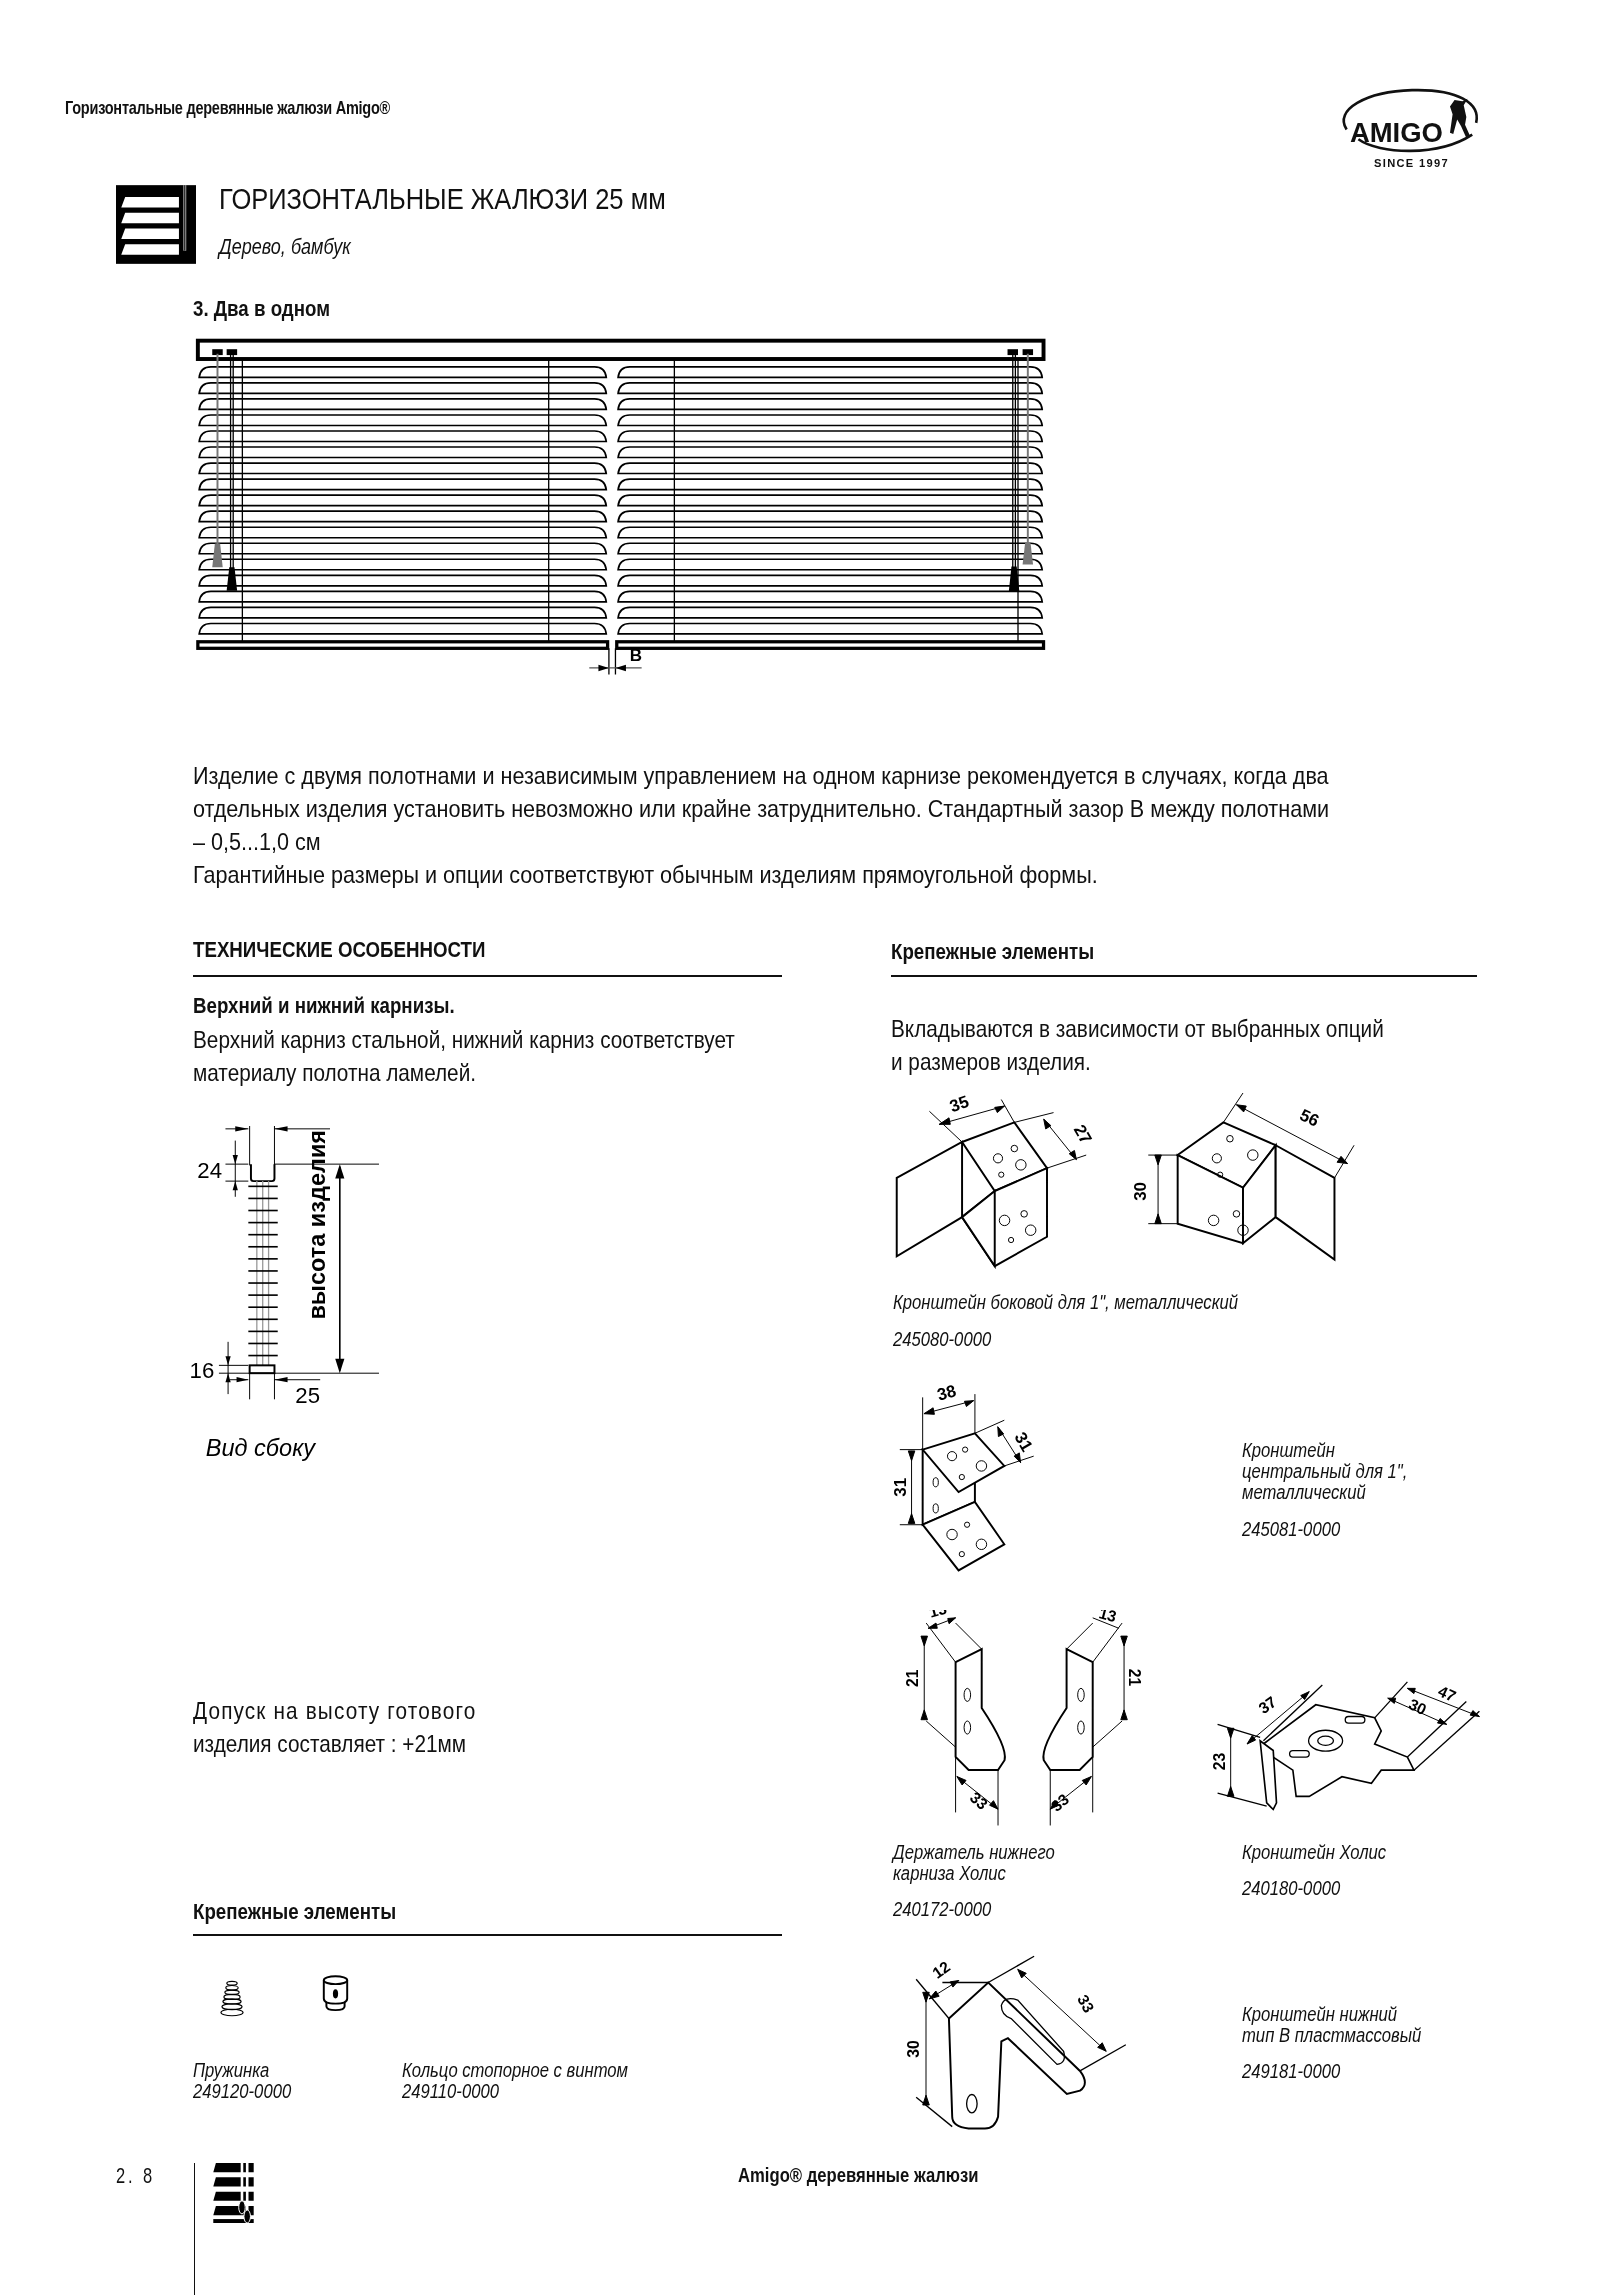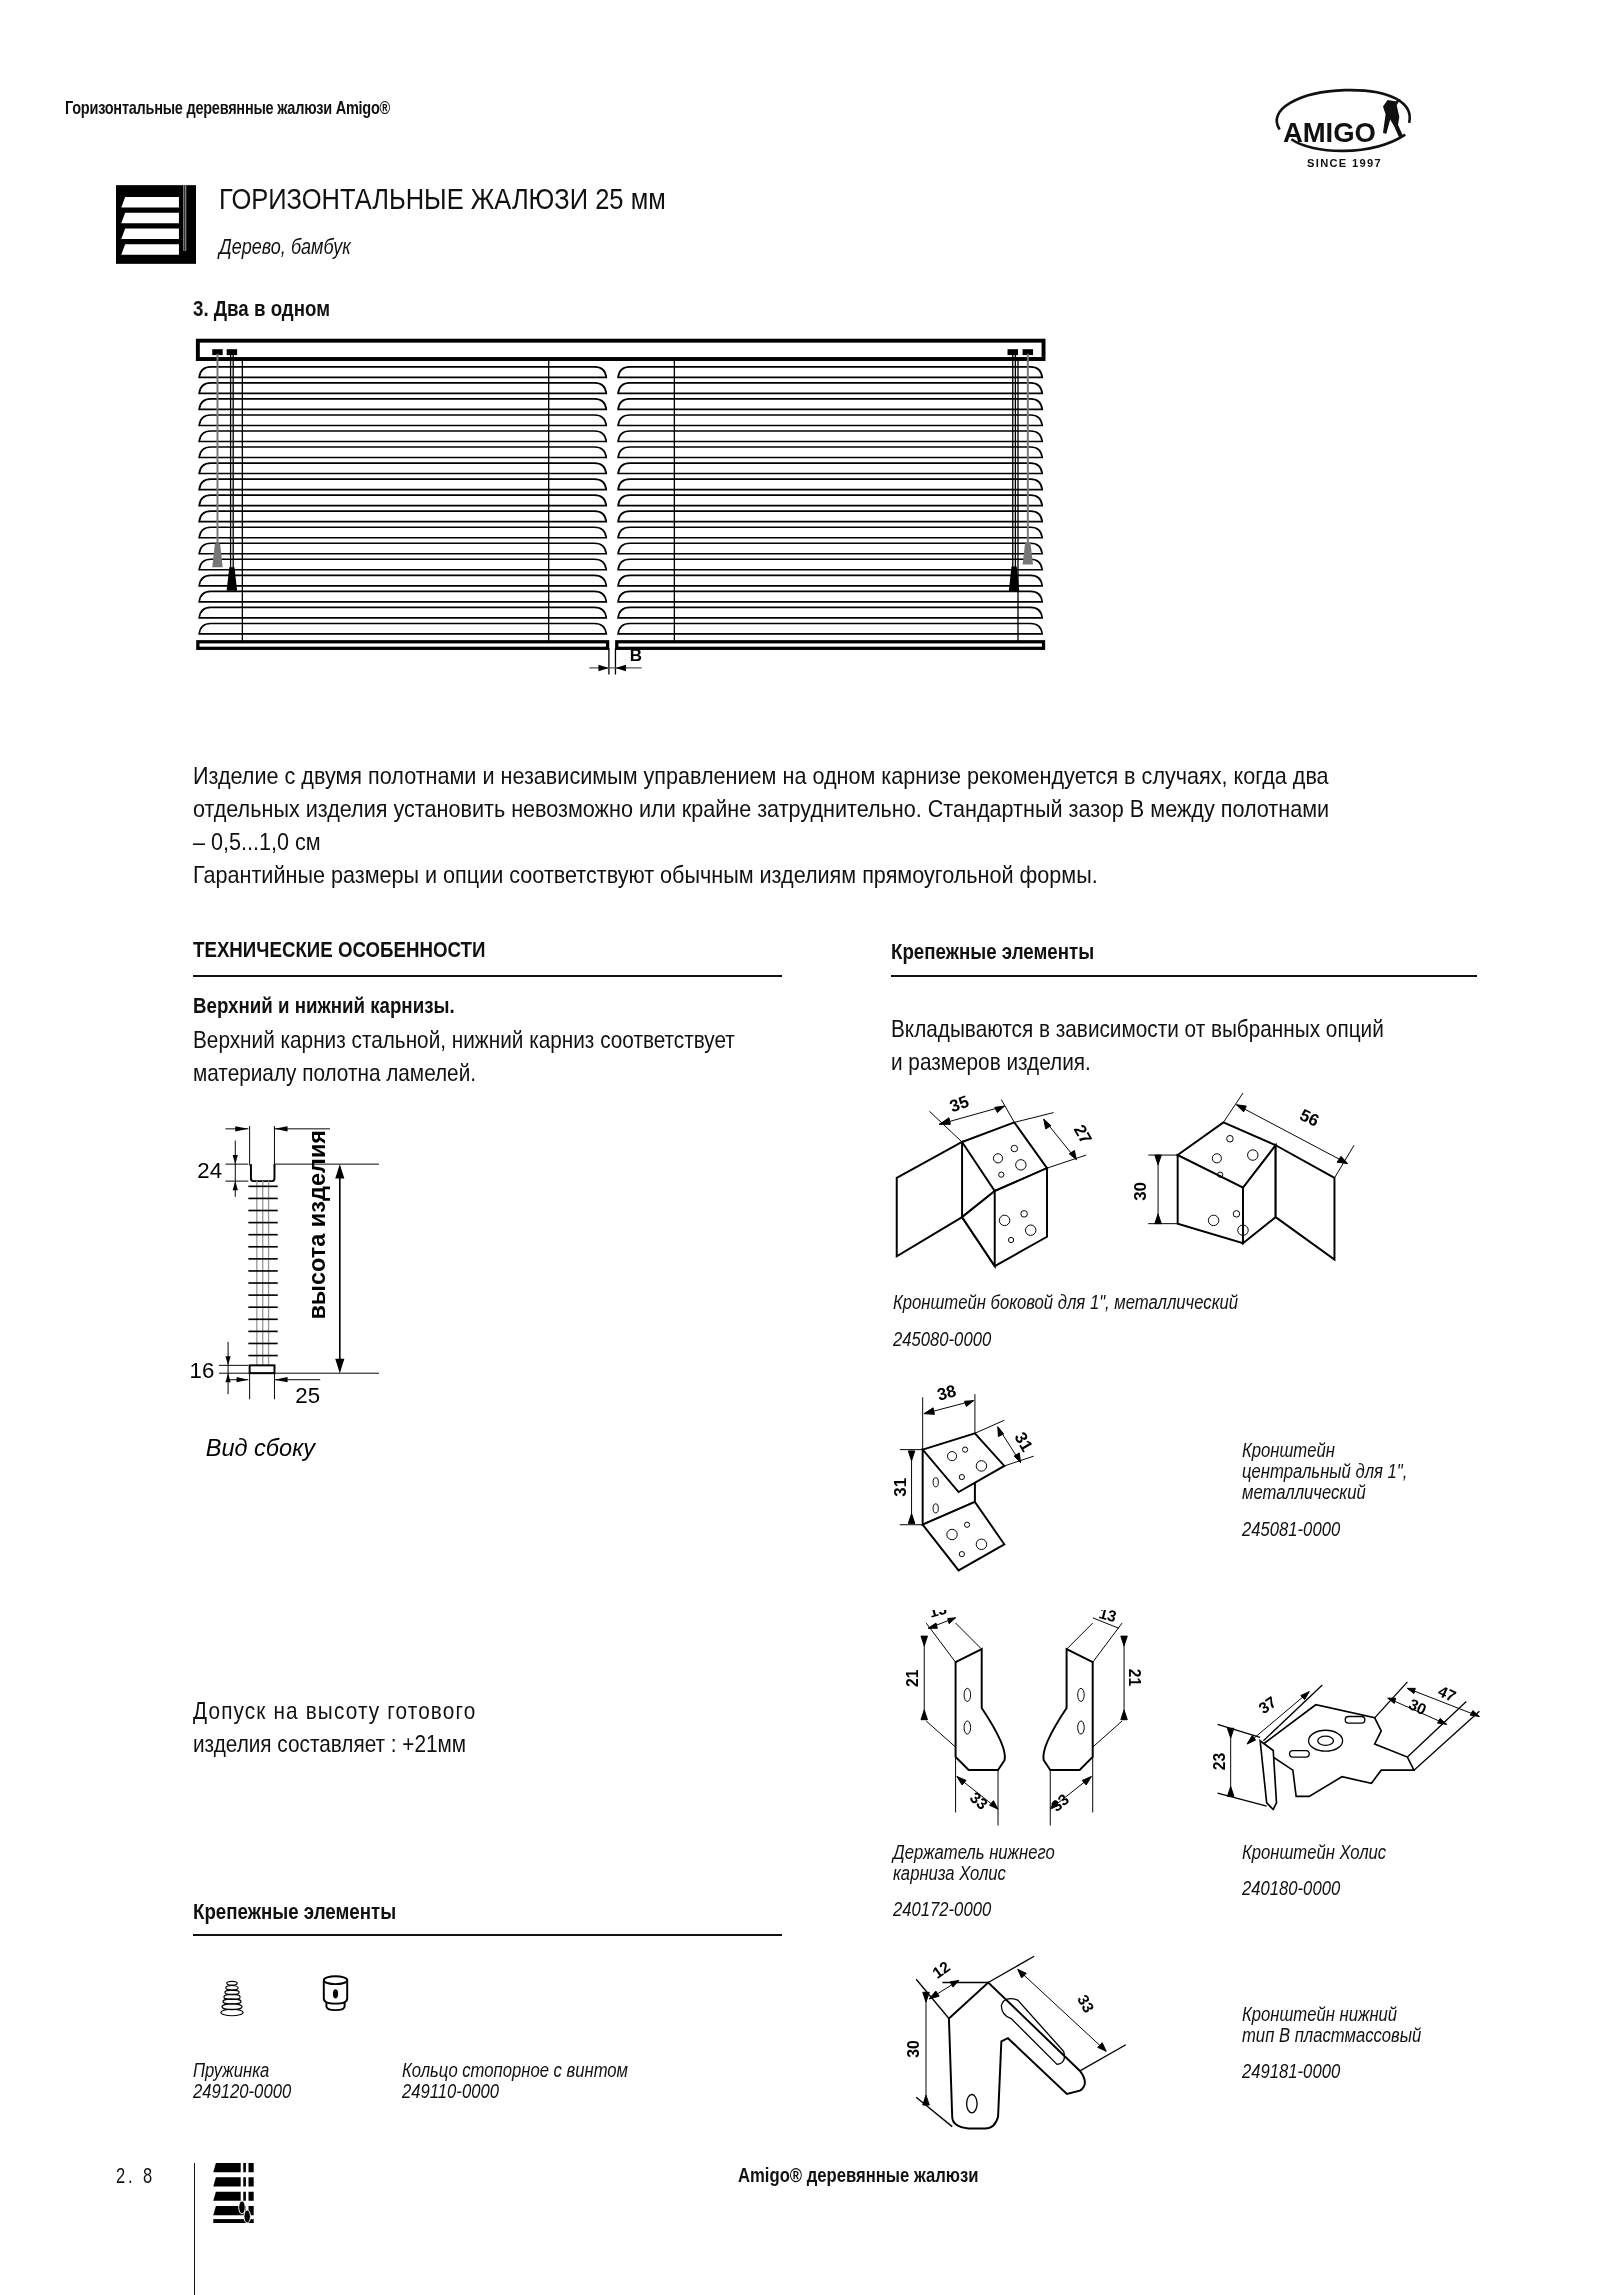--- a/index.html
+++ b/index.html
@@ -19,21 +19,21 @@
   .code { font-size: 19.6px; font-style: italic; transform: scaleX(0.85); transform-origin: left; white-space: nowrap; }
   .footer-num { left: 116px; top: 2163px; font-size: 22px; transform: scaleX(0.75); transform-origin: left; letter-spacing: 3.9px; }
   .footer-txt { left: 738px; top: 2164px; font-size: 19.6px; font-weight: bold; transform: scaleX(0.85); transform-origin: left; }
   svg text { font-family: "Liberation Sans", "DejaVu Sans", sans-serif; }
 </style>
 </head>
 <body>
 
 <div class="abs hdr">Горизонтальные деревянные жалюзи Amigo®</div>
 
-<div class="abs" style="left:1260px; top:77px; width:157px; height:95px;text-decoration:underline;">
+<div class="abs" style="left:1327px; top:77px; width:157px; height:95px;text-decoration:underline;">
   <svg width="157" height="95" viewBox="0 0 240 145">
     <path d="M30,80 C10,50 60,22 130,20 C200,18 235,40 228,70" fill="none" stroke="#111" stroke-width="4"></path>
     <path d="M48,95 C80,118 170,122 222,88" fill="none" stroke="#111" stroke-width="4"></path>
     <text x="35" y="100" font-size="42" font-weight="bold" fill="#111">AMIGO</text>
     <path d="M195,35 l12,2 l8,-4 l-6,10 l4,18 l-2,12 l8,18 l-6,2 l-8,-18 l-6,-10 l-6,22 l-5,-2 l4,-28 l-4,-12 z" fill="#111"></path>
     <text x="72" y="138" font-size="17" font-weight="bold" fill="#111" letter-spacing="2">SINCE 1997</text>
   </svg>
 </div>
 
 <div class="abs" style="left:116px; top:185px; width:80px; height:79px;">

